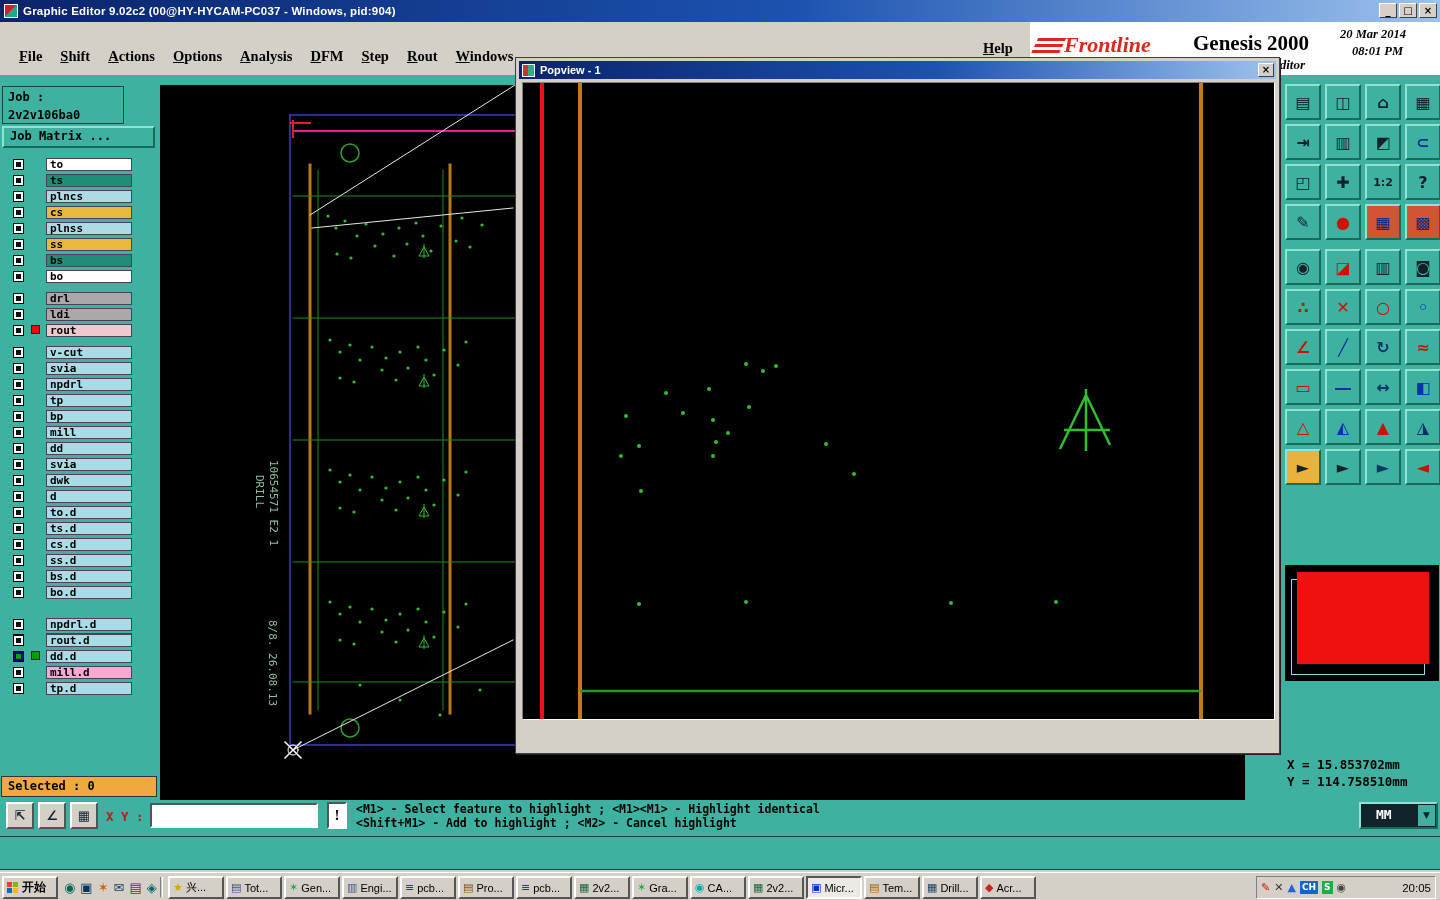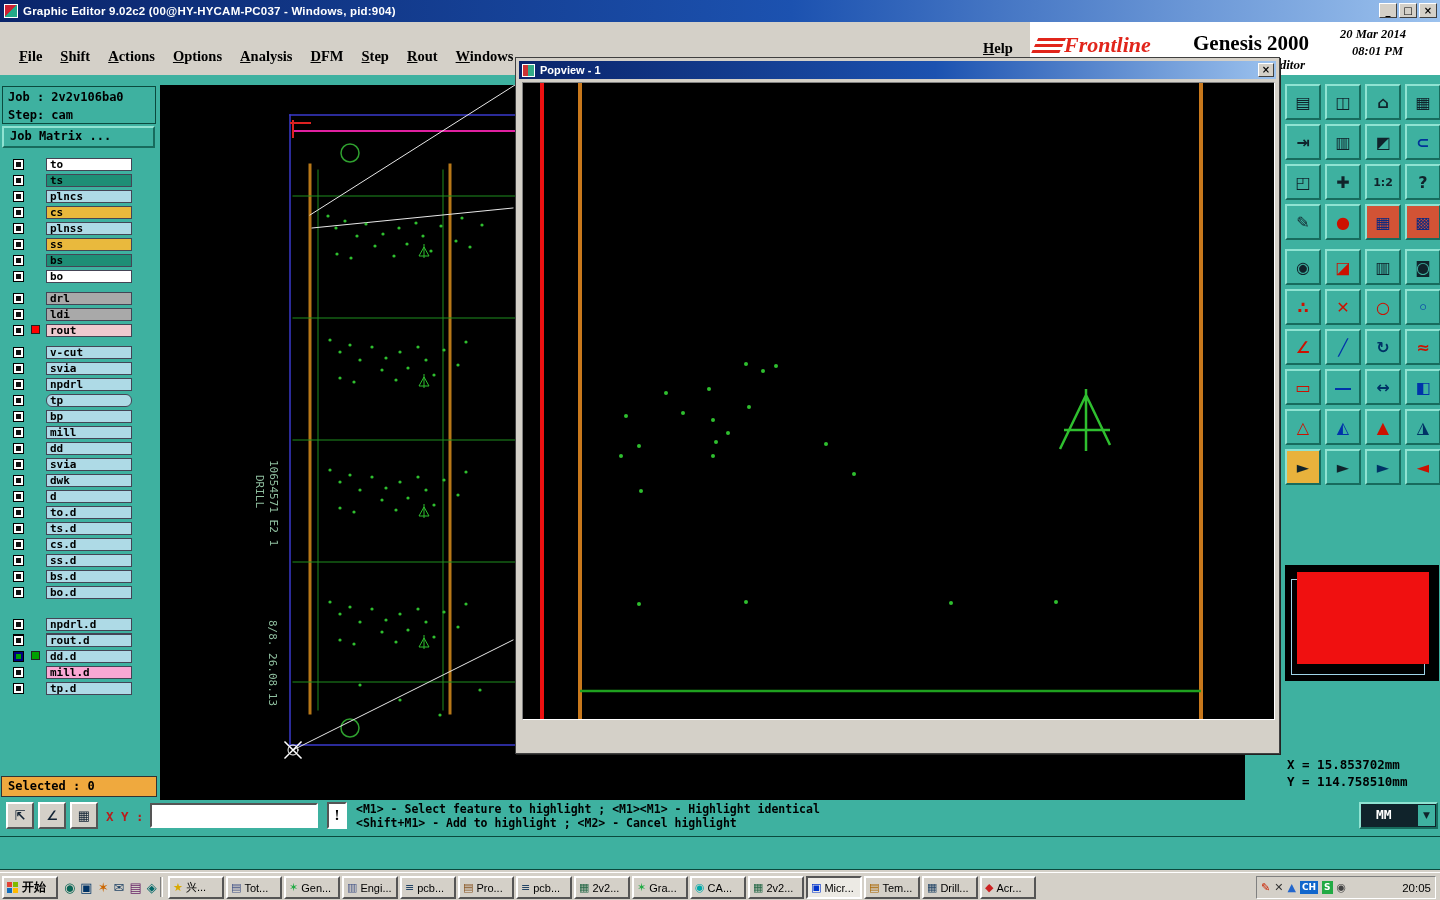--- a/index.html
+++ b/index.html
@@ -33,21 +33,21 @@
   .genesis{position:absolute;left:163px;top:9px;font:bold 21px "Liberation Serif",serif;color:#000}
   .hdr-date{position:absolute;left:310px;top:5px;font:italic bold 12.5px "Liberation Serif",serif}
   .hdr-time{position:absolute;left:322px;top:22px;font:italic bold 12.5px "Liberation Serif",serif}
   .editor-frag{left:1271px;top:57px;font:italic bold 13px "Liberation Serif",serif;color:#000;z-index:2}
 
   
   .app-bg{left:0;top:75px;width:1440px;height:761px;background:#3EB1A0}
   .canvas{left:160px;top:85px;width:1085px;height:715px;background:#000}
 
   
-  .job-box{left:2px;top:86px;width:154px;height:38px;border:1px solid #0B4A3E;z-index:3;
+  .job-box{left:2px;top:86px;width:122px;height:38px;border:1px solid #0B4A3E;z-index:3;
     font:bold 12px/18px "DejaVu Sans Mono",monospace;color:#000;padding:1px 0 0 5px}
   .matrix-btn{left:2px;top:126px;width:153px;height:22px;background:#3EB1A0;z-index:3;
     border:2px solid;border-color:#8FE3D2 #176B5D #176B5D #8FE3D2;
     font:bold 12px/17px "DejaVu Sans Mono",monospace;padding-left:6px;color:#000}
   .layer-list{left:4px;top:152px;width:152px;height:574px;z-index:3}
   .layer-row{position:absolute;left:0;width:150px;height:14px}
   .layer-cb{position:absolute;left:9px;top:1px;width:11px;height:11px;background:#fff;border:1px solid #000}
   .layer-cb::after{content:"";position:absolute;left:2px;top:2px;width:5px;height:5px;background:#111}
   .layer-cb.on{background:#000080}
   .layer-cb.on::after{background:#00A000}
@@ -336,21 +336,21 @@
       <div class="layer-row" style="top: 210px;">
         <span class="layer-cb"></span>
         <span class="layer-nm" style="background: rgb(174, 218, 230);">svia</span>
       </div>
       <div class="layer-row" style="top: 226px;">
         <span class="layer-cb"></span>
         <span class="layer-nm" style="background: rgb(174, 218, 230);">npdrl</span>
       </div>
       <div class="layer-row" style="top: 242px;">
         <span class="layer-cb"></span>
-        <span class="layer-nm" style="background: rgb(174, 218, 230); border-radius: 6px;">tp</span>
+        <span class="layer-nm" style="background: rgb(174, 218, 230);">tp</span>
       </div>
       <div class="layer-row" style="top: 258px;">
         <span class="layer-cb"></span>
         <span class="layer-nm" style="background: rgb(174, 218, 230);">bp</span>
       </div>
       <div class="layer-row" style="top: 274px;">
         <span class="layer-cb"></span>
         <span class="layer-nm" style="background: rgb(174, 218, 230);">mill</span>
       </div>
       <div class="layer-row" style="top: 290px;">

